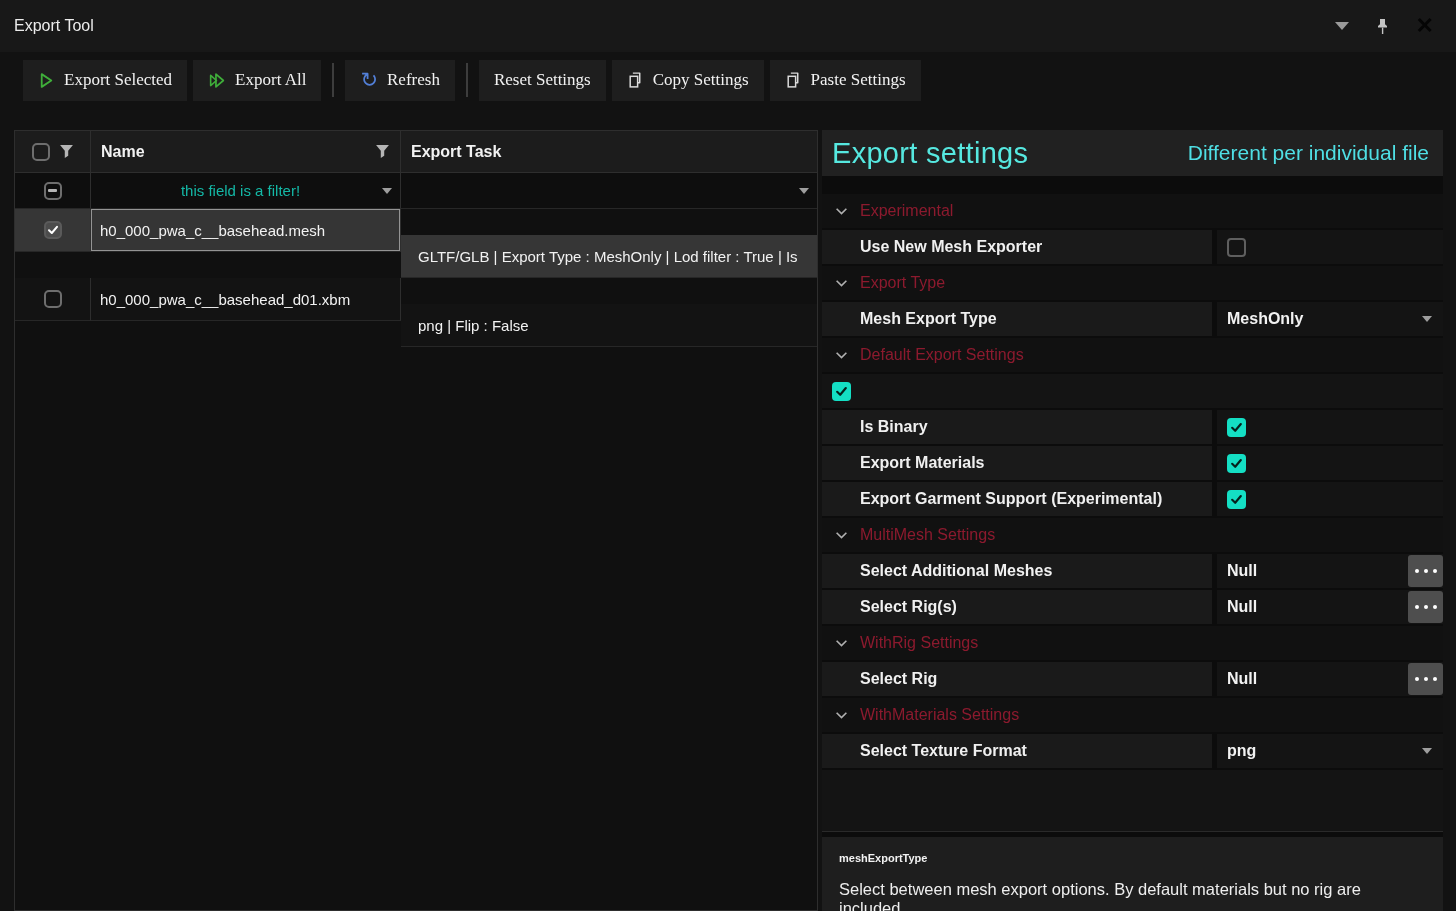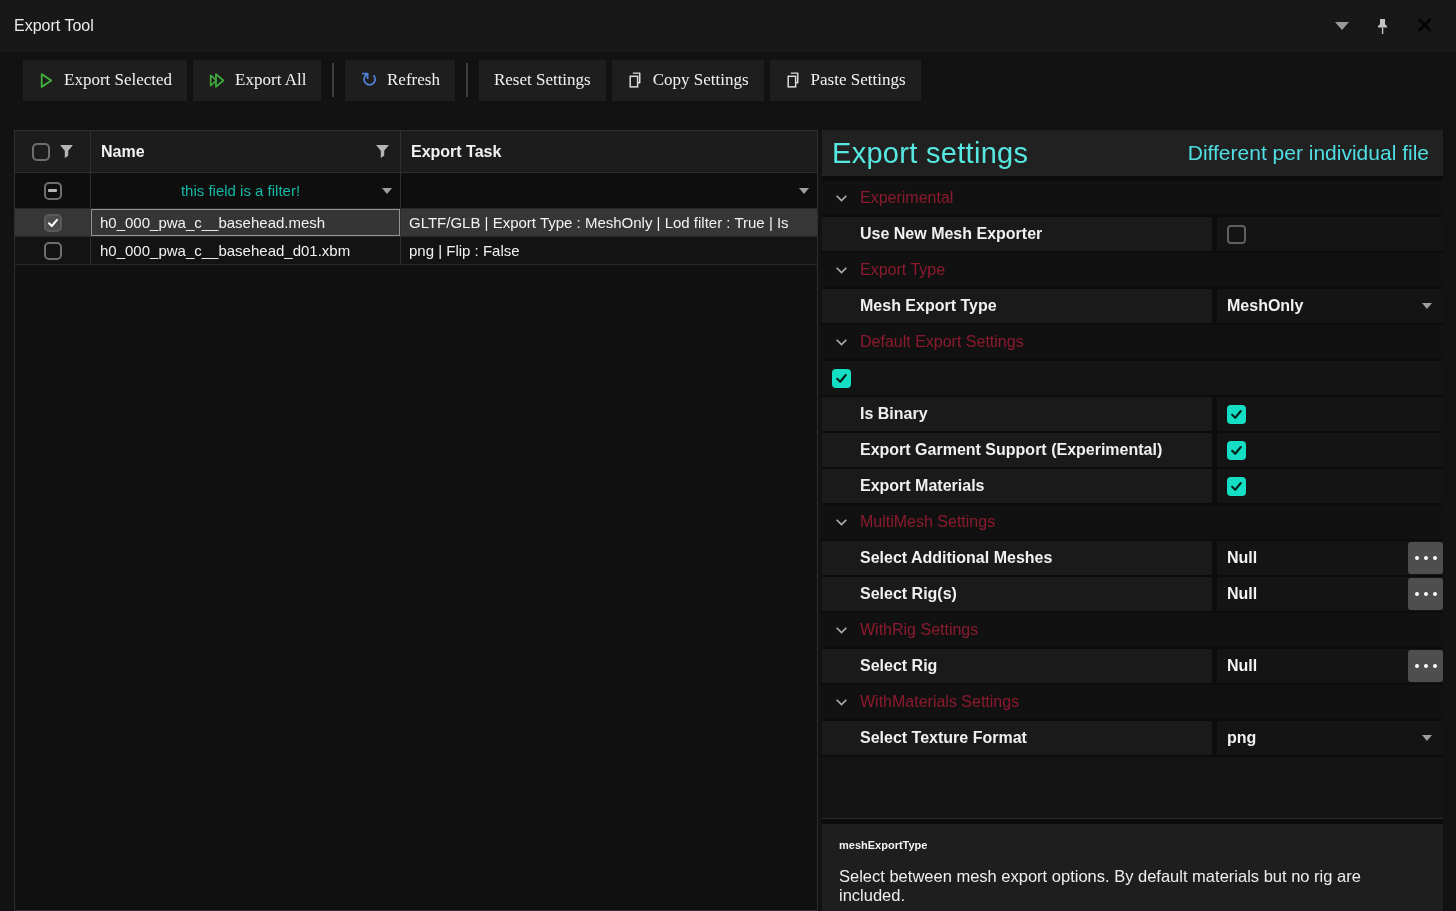--- a/index.html
+++ b/index.html
@@ -36,44 +36,44 @@
   .hrow.cell { border-bottom:1px solid #2e2e2e; }
   .h-check { justify-content:center; gap:9px; }
   .h-name { padding:0 10px; }
   .h-name .spacer { flex:1; }
   .h-task { padding:0 10px; }
   .frow { height:36px; background:#0e0e0e; }
   .f-check { justify-content:center; }
   .f-name { padding:0 8px; }
   .f-name .ftext { flex:1; text-align:center; color:#14b8a6; font-size:15px; }
   .f-task { padding:0 8px; justify-content:flex-end; }
-  .drow { height:28px; font-size:15px; }
+  .drow { height:43px; font-size:15px; }
   .row-sel { background:#363636; }
   .row-norm { background:#131313; }
   .d-check { justify-content:center; }
   .name-inner { width:100%; height:100%; display:flex; align-items:center; padding:0 8px;
                 border:1px solid #949494; background:#353535; overflow:hidden; white-space:nowrap; }
   .d-name-norm { padding:0 9px; }
-  .d-task { padding:0 8px; }
+  .d-task { padding:0 17px;margin-top:26px; }
 
   .tcb { width:18px; height:18px; border-radius:5px; border:2px solid #6e6e6e; background:transparent;
          display:flex; align-items:center; justify-content:center; flex:none; }
   .tcb-checked { background:#4c4c4c; border-color:#5a5a5a; }
   .tcb-ind::after { content:""; width:9px; height:3px; background:#b5b5b5; border-radius:1px; }
 
   .caret { width:0; height:0; border-left:5px solid transparent; border-right:5px solid transparent;
            border-top:6px solid #9e9e9e; flex:none; }
 
   
   .settings { position:absolute; left:822px; top:130px; width:621px; bottom:0;
               display:flex; flex-direction:column; background:#0c0c0c; }
   .sp-header { height:46px; background:#212121; display:flex; align-items:center; padding:8px 10px; flex:none; }
   .sp-title { color:#56e8e0; font-size:29px; letter-spacing:0.3px; }
   .sp-sub { margin-left:auto; color:#4fdfe4; font-size:21px; padding-right:4px; }
-  .sp-grid { display:flex; flex-direction:column; gap:2px; margin-top:5px; }
+  .sp-grid { display:flex; flex-direction:column; gap:2px; margin-top:18px; }
   .crow { height:34px; flex:none; background:#111111; display:flex; align-items:center;
           padding-left:13px; gap:12px; }
   .crow span { color:#8c1a2e; font-size:16px; }
   .prow { height:34px; flex:none; display:flex; gap:5px;font-weight:bold; }
   .plabel { width:390px; flex:none; background:#1a1a1a; display:flex; align-items:center;
             padding-left:38px; font-size:16px; color:#f0f0f0; }
   .pvalue { flex:1; background:#141414; display:flex; align-items:center; padding-left:10px;
             position:relative; font-size:16px; }
   .pvalue .caret { position:absolute; right:11px; }
   .cb { width:19px; height:19px; border-radius:4px; flex:none; }
@@ -272,31 +272,31 @@
         <div class="plabel">Is Binary</div>
         <div class="pvalue">
           <span class="cb cb-on">
             <svg width="13" height="13" viewBox="0 0 12 12">
                 <path d="M2 6.3 L4.8 9 L10 2.8" fill="none" stroke="#05221c" stroke-width="2" stroke-linecap="round" stroke-linejoin="round"></path>
               </svg>
           </span>
         </div>
       </div>
       <div class="prow">
-        <div class="plabel">Export Garment Support (Experimental)</div>
+        <div class="plabel">Export Materials</div>
         <div class="pvalue">
           <span class="cb cb-on">
             <svg width="13" height="13" viewBox="0 0 12 12">
                 <path d="M2 6.3 L4.8 9 L10 2.8" fill="none" stroke="#05221c" stroke-width="2" stroke-linecap="round" stroke-linejoin="round"></path>
               </svg>
           </span>
         </div>
       </div>
       <div class="prow">
-        <div class="plabel">Export Materials</div>
+        <div class="plabel">Export Garment Support (Experimental)</div>
         <div class="pvalue">
           <span class="cb cb-on">
             <svg width="13" height="13" viewBox="0 0 12 12">
                 <path d="M2 6.3 L4.8 9 L10 2.8" fill="none" stroke="#05221c" stroke-width="2" stroke-linecap="round" stroke-linejoin="round"></path>
               </svg>
           </span>
         </div>
       </div>
 
       <div class="crow">

